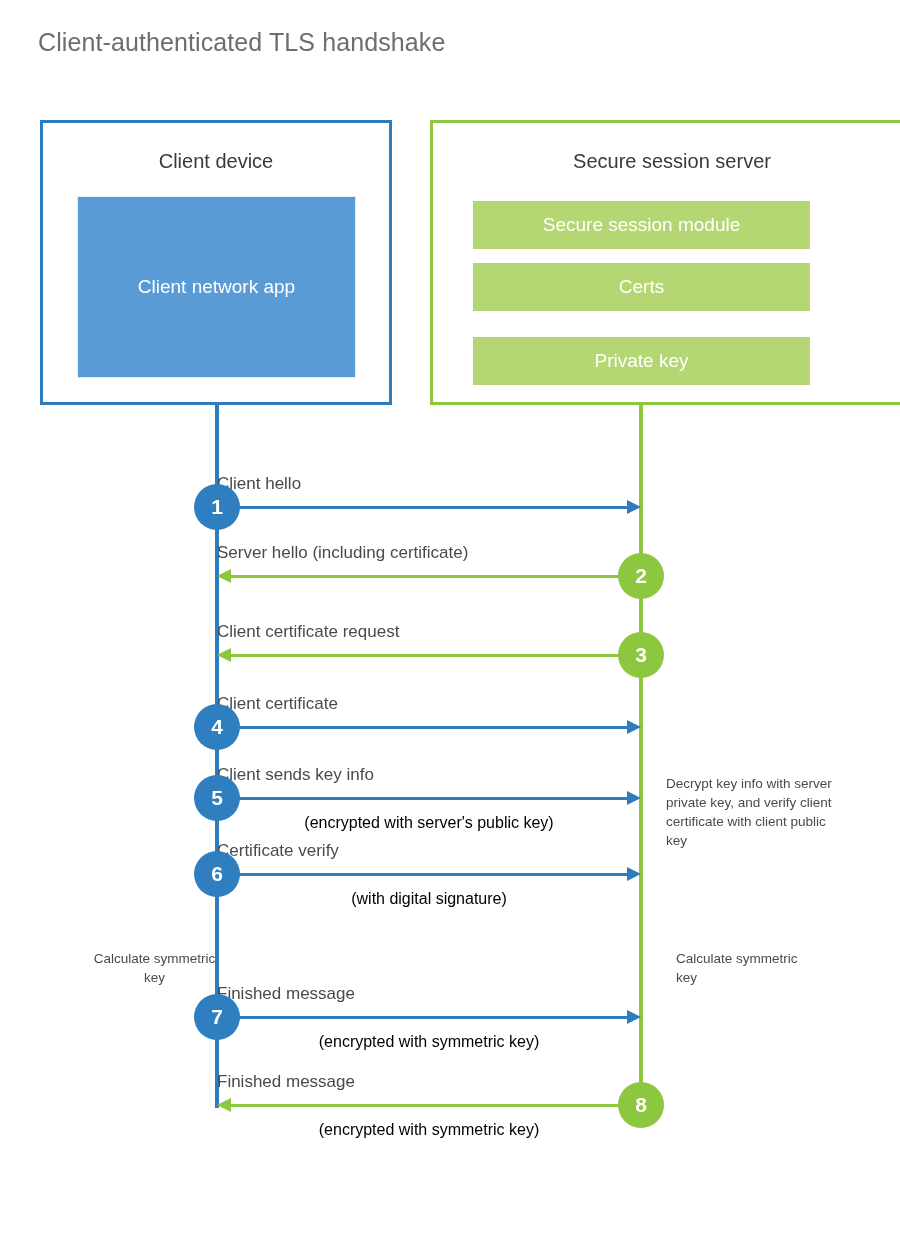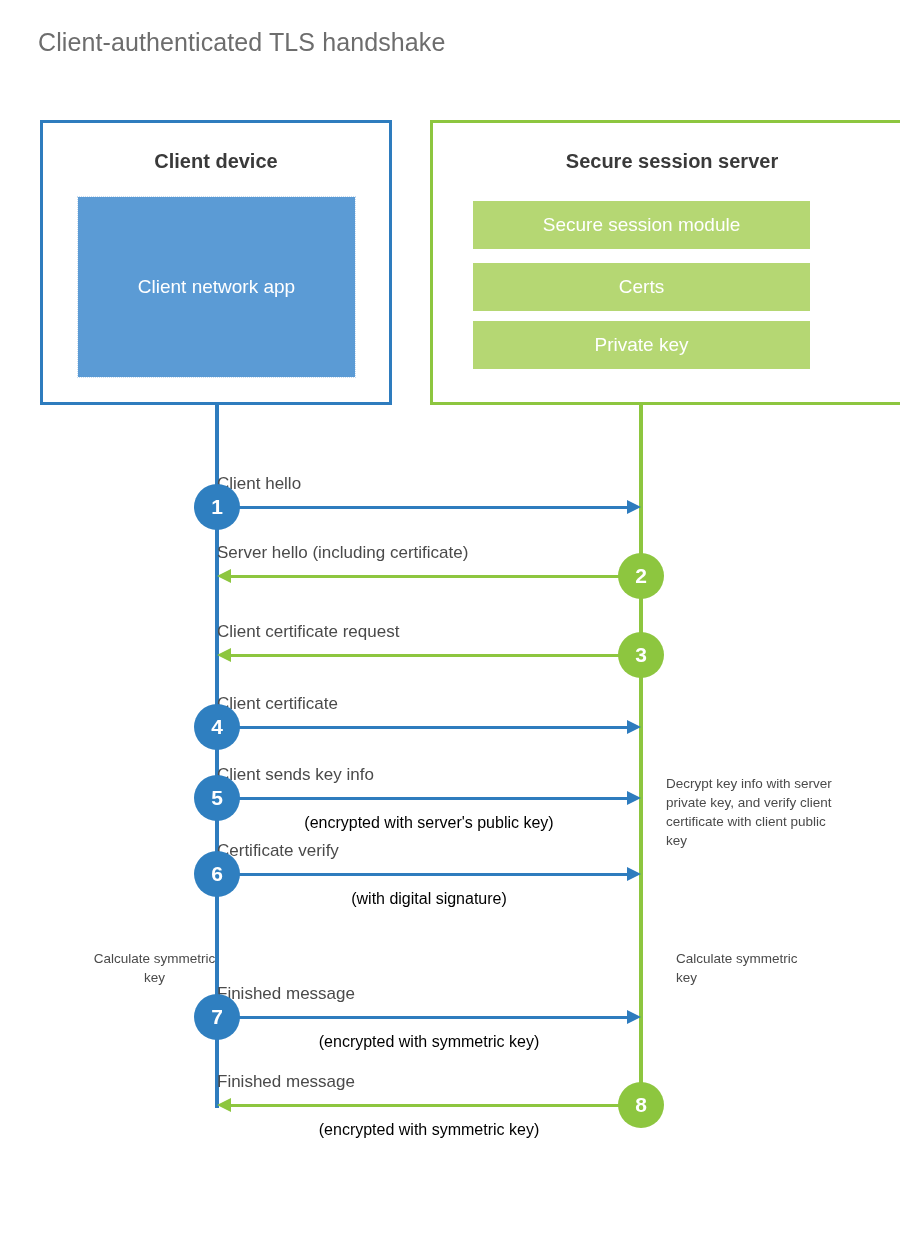--- a/index.html
+++ b/index.html
@@ -49,21 +49,21 @@
     height: 285px;
     border: 3px solid #8dc63f;
   }
   .party-title {
     position: absolute;
     left: 0;
     right: 0;
     top: 27px;
     text-align: center;
     font-size: 20px;
-    font-weight: bold;
+    font-weight: normal;
     color: #3a3a3a;
   }
 
   
   #client-app {
     position: absolute;
     left: 35px;
     top: 74px;
     width: 277px;
     height: 180px;
@@ -89,21 +89,21 @@
     background: #b5d773;
     display: flex;
     align-items: center;
     justify-content: center;
     color: #ffffff;
     font-size: 19px;
     box-sizing: border-box;
   }
   .server-bar.b0 { top: 78px; }
   .server-bar.b1 { top: 140px; }
-  .server-bar.b2 { top: 198px; text-align: right; }
+  .server-bar.b2 { top: 214px; text-align: right; }
 
   
   .lifeline {
     position: absolute;
     width: 4px;
   }
   #client-lifeline {
     left: 215px;
     top: 405px;
     height: 703px;

